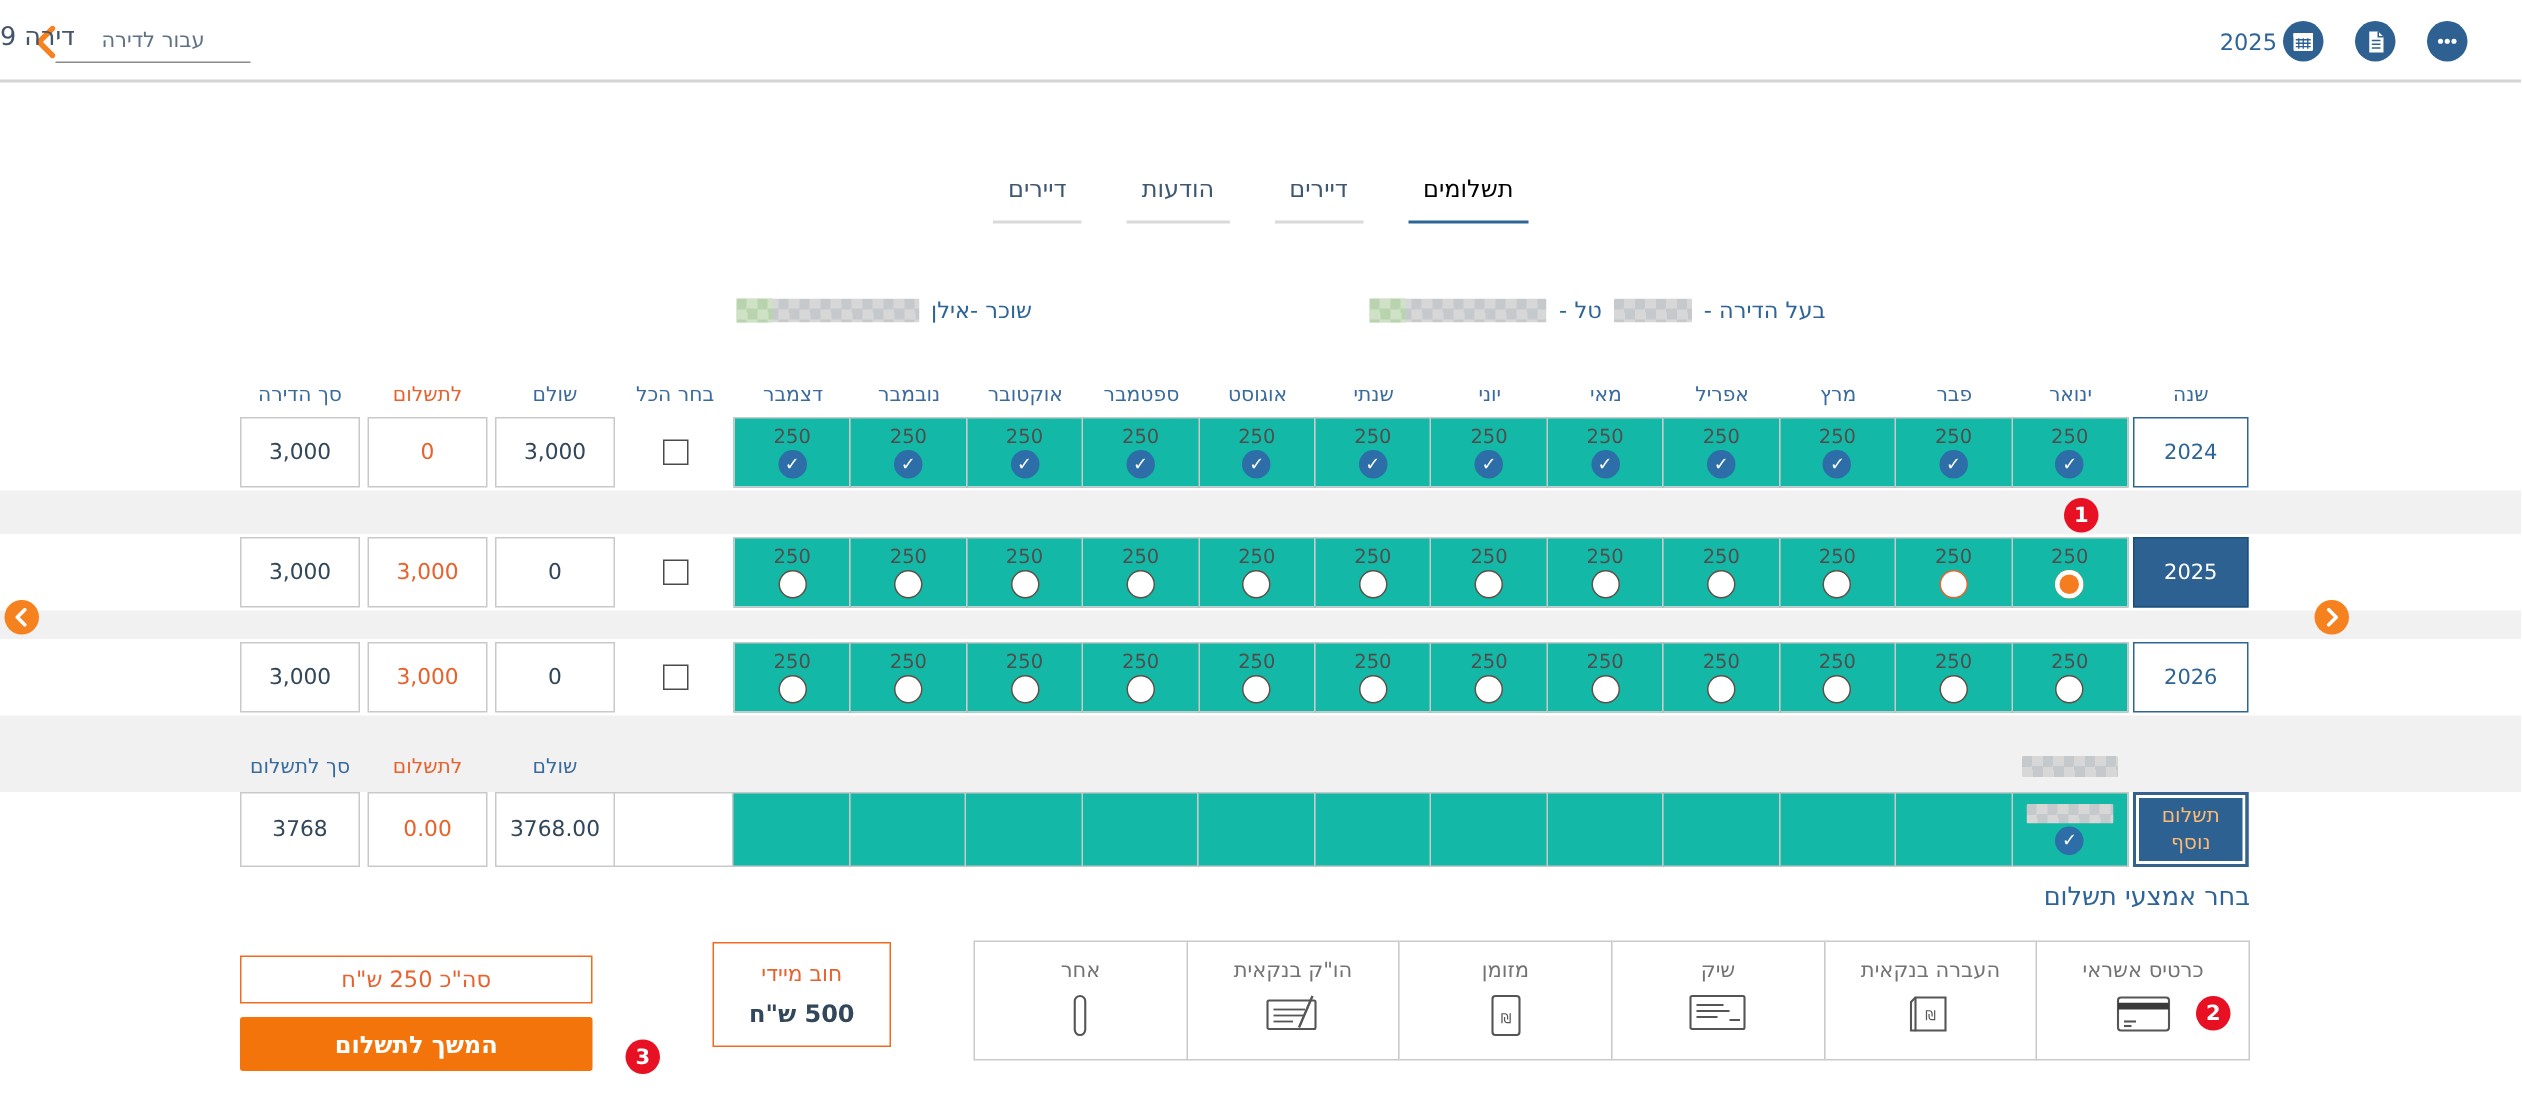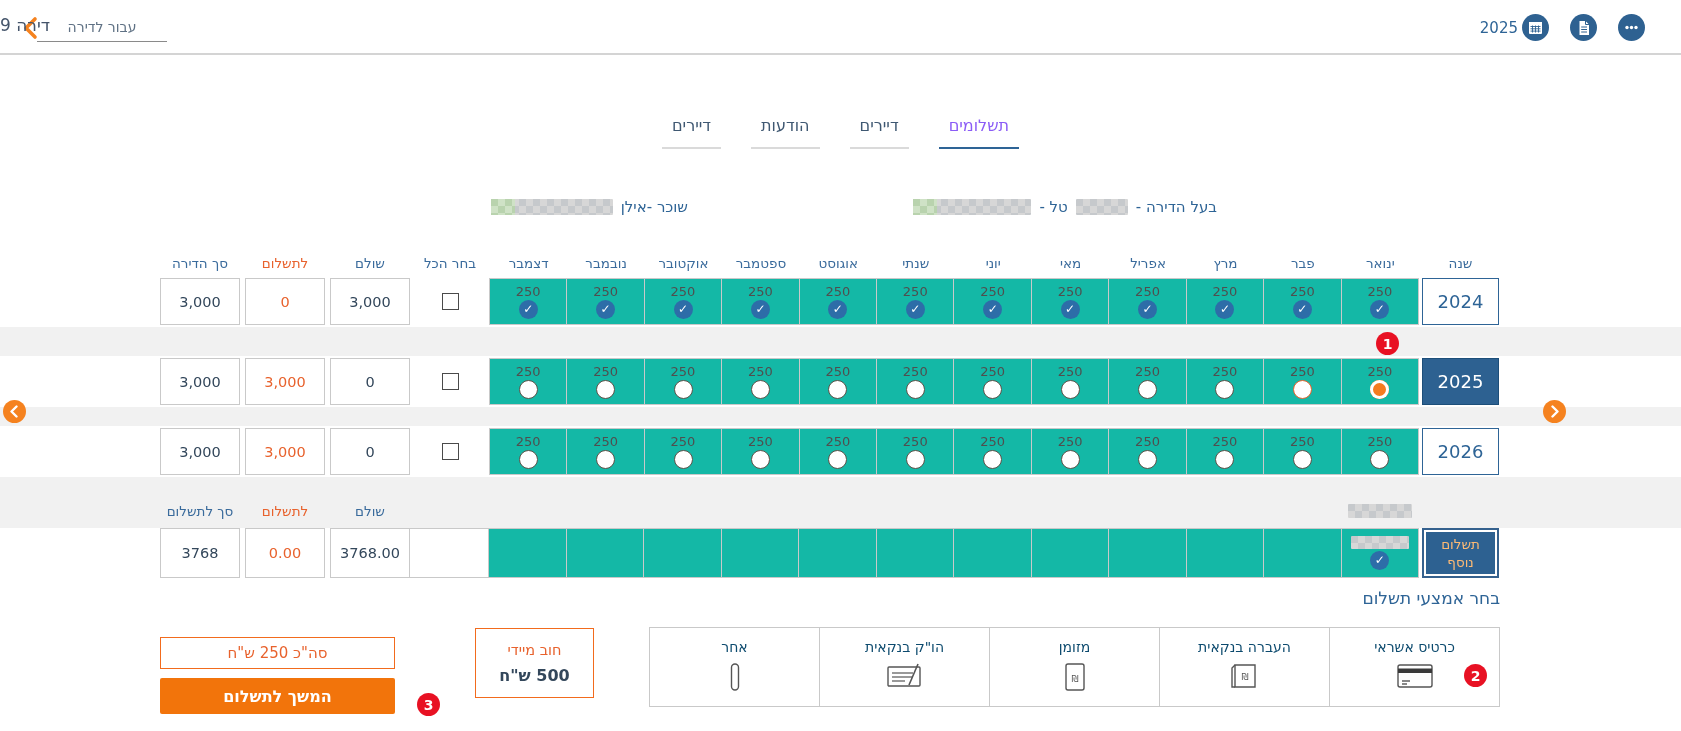--- a/index.html
+++ b/index.html
@@ -13,21 +13,21 @@
   .goto-input::placeholder { color:#5f7184; opacity:1; }
   .page-title { position:absolute; left:0; right:0; top:15px; text-align:left; font-size:17px; color:#44546a; }
   .top-actions { position:absolute; right:36px; top:14px; display:flex; align-items:center; gap:21px; }
   .icbtn { width:27px; height:27px; border-radius:50%; background:#2e6191; display:flex; align-items:center; justify-content:center; cursor:pointer; }
   .cal-group { display:flex; align-items:center; gap:4px; }
   .year-text { font-size:15px; color:#2e6496; }
 
   
   .tabs { position:absolute; top:112px; left:0; right:0; display:flex; justify-content:center; gap:30px; }
   .tab { padding:4px 10px 12px; font-size:16px; color:#3f5872; border-bottom:2px solid #dadada; cursor:pointer; }
-  .tab.active { color:#8b5cf6; border-bottom-color:#2e6496; }
+  .tab.active { color:#000000; border-bottom-color:#2e6496; }
 
   
   .party { position:absolute; top:196px; height:22px; display:flex; align-items:center; gap:8px; font-size:15px; color:#2e6496; }
   .party.owner { right:464px; }
   .party.renter { right:993px; }
   .redact { position:relative; height:16px; background:repeating-conic-gradient(#d7d7d7 0% 25%, #c6c9cc 0% 50%) 0 0 / 14px 14px; border-radius:1px; }
   .greencap { position:absolute; left:0; top:0; bottom:0; width:24px; background:repeating-conic-gradient(#cfe2c6 0% 25%, #b9d3ae 0% 50%) 0 0 / 14px 14px; }
 
   
   .trow { position:absolute; left:160px; right:181px; display:flex; align-items:stretch; }
@@ -41,41 +41,41 @@
 
   .hrow { top:252px; height:21px; }
   .row-y { height:47px; }
   .mcell { flex:1; position:relative; background:#14b8a6; border:1px solid #c9c9c9; margin-left:-1px; display:flex; flex-direction:column; align-items:center; justify-content:center; gap:2px; cursor:pointer; }
   .amt { font-size:13px; color:#4f4f4f; line-height:1; }
   .circle { width:19px; height:19px; border-radius:50%; }
   .circle.empty { border:1.6px solid #5d5148; background:#fff; }
   .circle.orange { border:1.6px solid #e8622d; background:#fff; }
   .circle.selected { background:#f57c1f; box-shadow:inset 0 0 0 3px #fff, inset 0 0 0 9px #f57c1f; }
   .circle.checked { background:#2d6da8; color:#fff; font-size:12px; font-weight:bold; line-height:19px; text-align:center; }
-  .ybox { width:77px; height:100%; border:1.6px solid #2e6496; background:#fff; color:#2e6496; display:flex; align-items:center; justify-content:center; font-size:18px; cursor:pointer; }
+  .ybox { width:77px; height:100%; border:1.6px solid #2e6496; background:#fff; color:#2e6496; display:flex; align-items:center; justify-content:center; font-size:14px; cursor:pointer; }
   .ybox.active { background:#2d6191; color:#fff; border-color:#1d4e79; }
   .slot-year { margin-left:2px; }
   .vbox { width:80px; height:100%; background:#fff; border:1px solid #c9c9c9; display:flex; align-items:center; justify-content:center; font-size:14.5px; color:#33475b;text-align:right; }
   .vbox.orange { color:#e8622d; }
   .cbx { width:17px; height:17px; border:1.6px solid #4a4a4a; background:#fff; cursor:pointer; }
 
   .band { position:absolute; left:0; right:0; background:#f1f1f1; }
 
   
   .extra-btn { width:77px; height:100%; background:#2d6191; border:2px solid #35618e; box-shadow:inset 0 0 0 2px #fff; color:#fdba74; font-size:13.5px; line-height:1.35; display:flex; flex-direction:column; align-items:center; justify-content:center; cursor:pointer; }
   .ecell { cursor:default; }
   .redact.sm { height:13px; width:58px; }
   .redact.band-sm { height:14px; width:64px; }
   .extra-selcell { width:80px; background:#fff; border:1px solid #c9c9c9; margin-left:-1px; }
 
   
   .pm-title { position:absolute; right:181px; top:588px; font-size:17px; color:#2e6496; }
   .pm-bar { position:absolute; right:181px; top:627px; width:850px; height:80px; display:flex; }
   .pm { flex:1; background:#fff; border:1px solid #c9c9c9; margin-left:-1px; display:flex; flex-direction:column; align-items:center; padding-top:11px; gap:7px; cursor:pointer; }
-  .pm .lbl { font-size:14px; color:#0c4a6e; }
+  .pm .lbl { font-size:14px; color:#737373; }
 
   
   .total-box { position:absolute; left:160px; top:637px; width:235px; height:32px; border:1px solid #f26b1d; color:#e8622d; font-size:15px; display:flex; align-items:center; justify-content:center; background:#fff; }
   .continue-btn { position:absolute; left:160px; top:678px; width:235px; height:36px; background:#f2740b; color:#fff; font-size:16px; font-weight:bold; display:flex; align-items:center; justify-content:center; border-radius:2px; cursor:pointer; }
   .debt-box { position:absolute; left:475px; top:628px; width:119px; height:70px; border:1px solid #f26b1d; background:#fff; display:flex; flex-direction:column; align-items:center; justify-content:center; gap:8px; }
   .debt-label { color:#e8622d; font-size:14.5px; }
   .debt-amount { color:#33475b; font-size:16px; font-weight:bold; }
 
   
   .badge { position:absolute; width:23px; height:23px; border-radius:50%; background:#e81123; color:#fff; font-weight:bold; font-size:14px; display:flex; align-items:center; justify-content:center; z-index:6; }
@@ -433,20 +433,30 @@
     </div>
     <div class="pm">
       <span class="lbl">העברה בנקאית</span>
       <svg width="36" height="28" viewBox="0 0 36 28">
         <path d="M8 3 h20 v22 h-20 z" fill="#fff" stroke="#555" stroke-width="1.4"></path>
         <path d="M8 3 l-3 3 v19 h3" fill="none" stroke="#555" stroke-width="1.4"></path>
         <text x="18" y="18" font-size="9" fill="#555" text-anchor="middle">₪</text>
       </svg>
     </div>
     <div class="pm">
+      <span class="lbl">שיק</span>
+      <svg width="40" height="26" viewBox="0 0 40 26">
+        <rect x="2" y="2" width="36" height="22" rx="1" fill="#fff" stroke="#555" stroke-width="1.4"></rect>
+        <line x1="6" y1="8" x2="24" y2="8" stroke="#555" stroke-width="1.2"></line>
+        <line x1="6" y1="12" x2="28" y2="12" stroke="#555" stroke-width="1.2"></line>
+        <line x1="6" y1="16" x2="20" y2="16" stroke="#555" stroke-width="1.2"></line>
+        <line x1="28" y1="18" x2="35" y2="18" stroke="#555" stroke-width="1.2"></line>
+      </svg>
+    </div>
+    <div class="pm">
       <span class="lbl">מזומן</span>
       <svg width="30" height="30" viewBox="0 0 30 30">
         <rect x="6" y="2" width="18" height="26" rx="2" fill="#fff" stroke="#555" stroke-width="1.4"></rect>
         <text x="15" y="20" font-size="9" fill="#555" text-anchor="middle">₪</text>
       </svg>
     </div>
     <div class="pm">
       <span class="lbl">הו"ק בנקאית</span>
       <svg width="40" height="28" viewBox="0 0 40 28">
         <rect x="3" y="5" width="32" height="19" rx="1" fill="#fff" stroke="#555" stroke-width="1.4"></rect>

